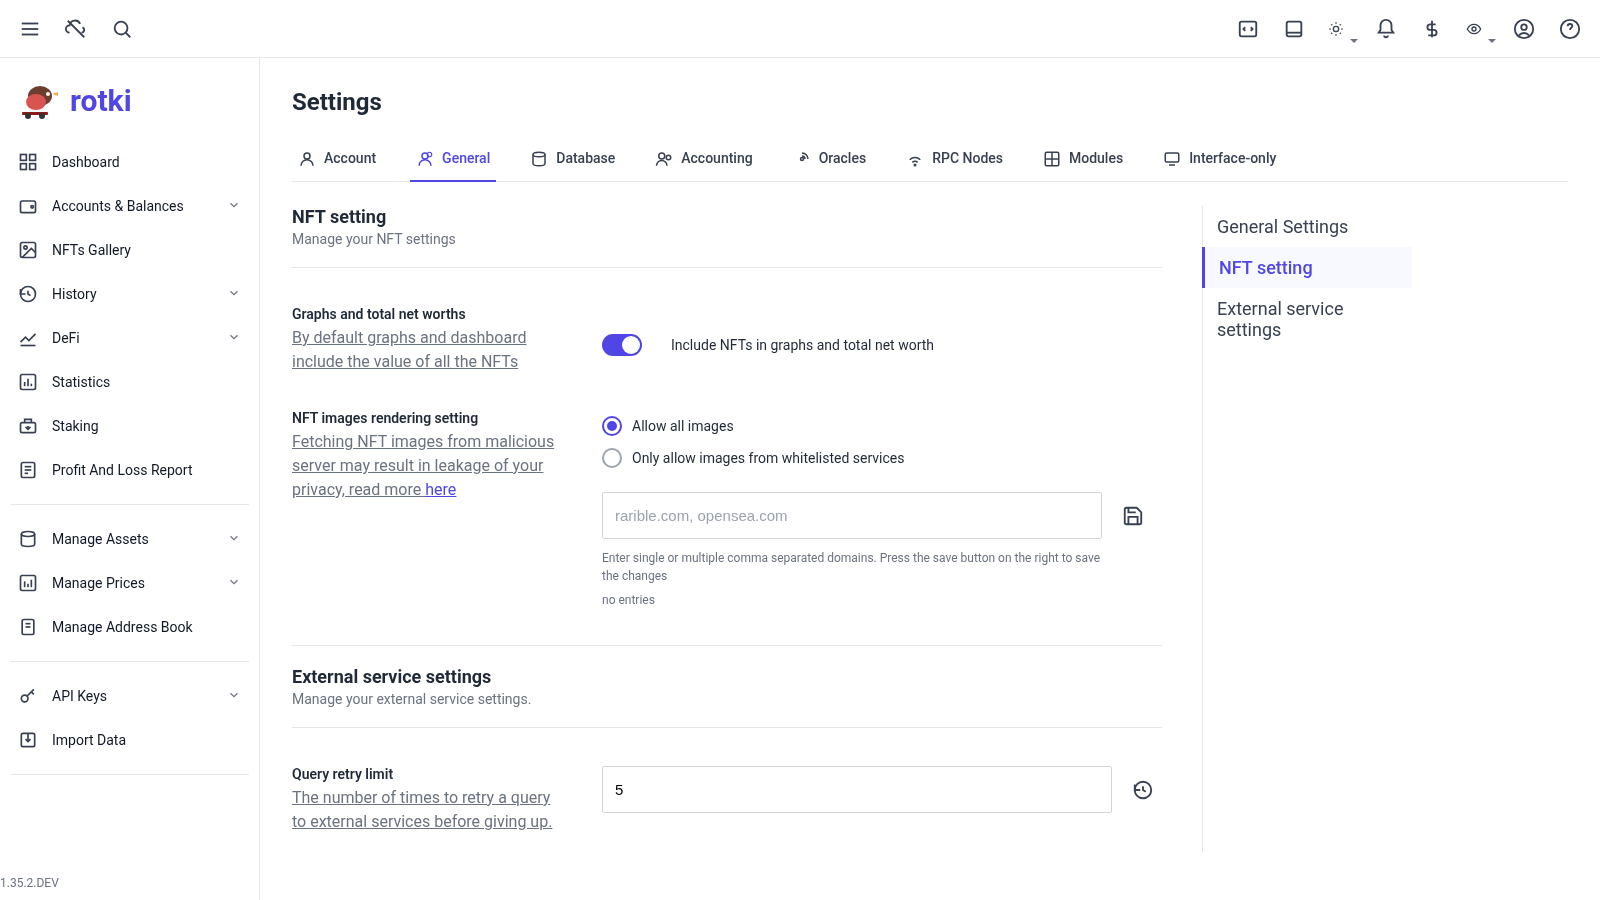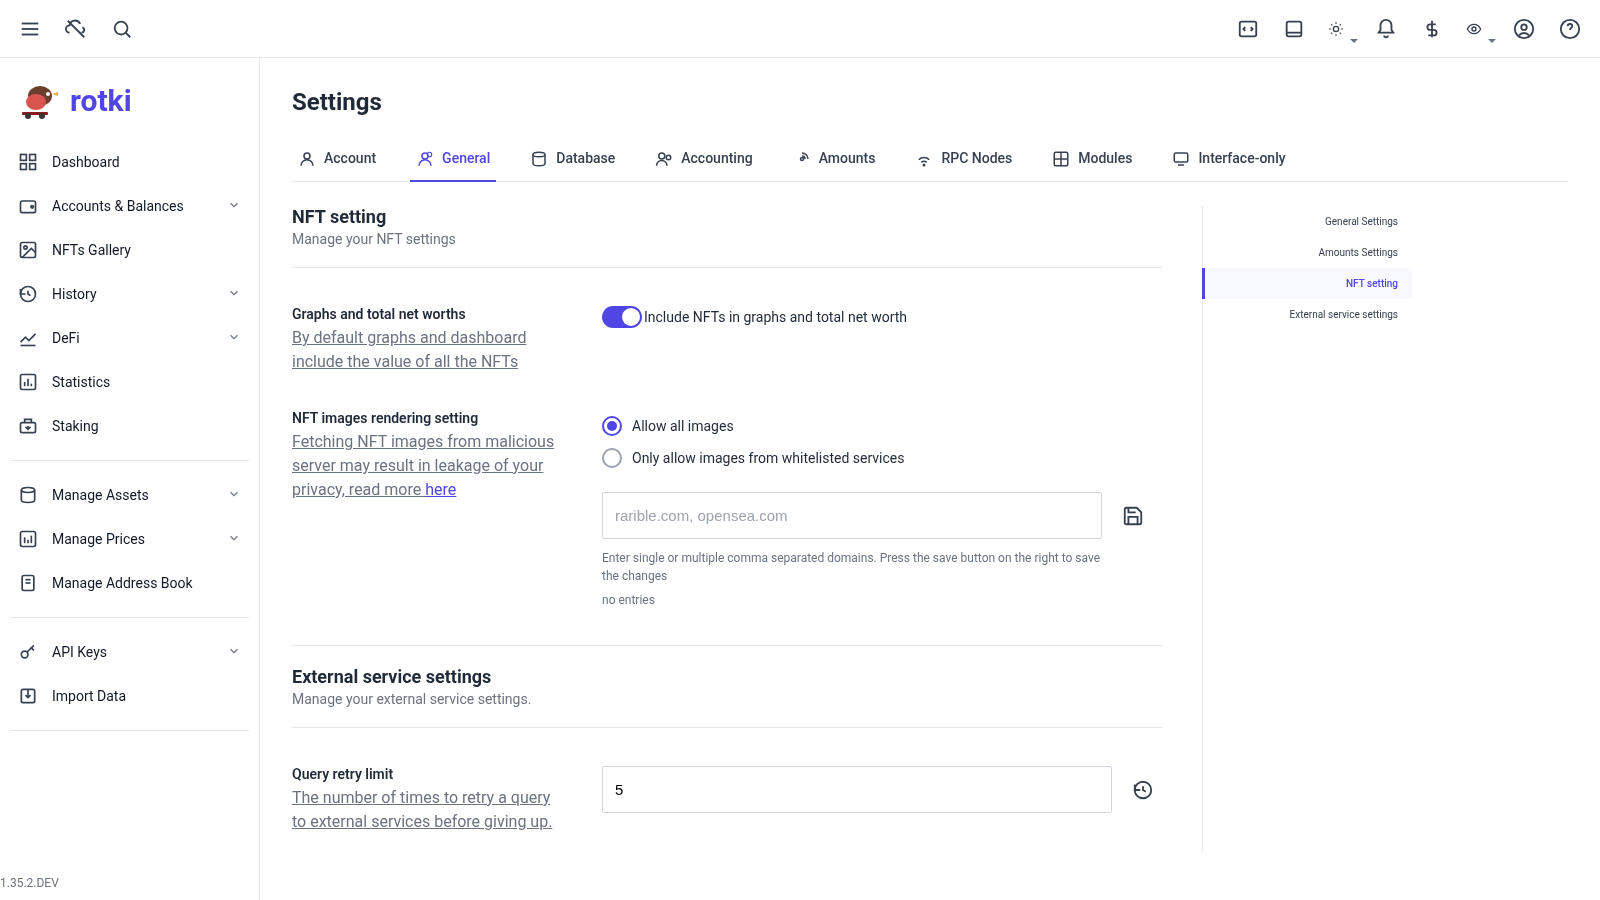--- a/index.html
+++ b/index.html
@@ -33,35 +33,35 @@
 .page-title { font-size: 24px; font-weight: 700; margin-bottom: 24px; }
 
 .tabs { display: flex; gap: 28px; border-bottom: 1px solid #e5e7eb; margin-bottom: 24px; }
 .tab { display: flex; align-items: flex-start; gap: 8px; padding: 10px 6px 12px; cursor: pointer; color: #374151; font-weight: 500; }
 .tab.active { color: #4f46e5; border-bottom: 2px solid #4f46e5; margin-bottom: -1px; }
 .tab svg { width: 18px; height: 18px; }
 
 .content-row { display: flex; gap: 40px; }
 .content-main { flex: 1; max-width: 870px; }
 .content-nav { width: 210px; border-left: 1px solid #e5e7eb; padding-left: 0; }
-.content-nav-item { padding: 10px 14px; cursor: pointer; font-size: 10px; color: #374151; text-align: right; }
+.content-nav-item { padding: 10px 14px; cursor: pointer; font-size: 18px; color: #374151; }
 .content-nav-item.active { color: #4f46e5; border-left: 3px solid #4f46e5; margin-left: -1px; background: #f8f9ff; font-weight: 500; }
 
 .section-title { font-size: 18px; font-weight: 700; margin-bottom: 4px; }
 .section-sub { color: #6b7280; margin-bottom: 20px; }
 .section-hr { height: 1px; background: #e5e7eb; margin: 20px 0; }
 
 .setting-row { display: flex; gap: 40px; padding: 18px 0; }
 .setting-label { width: 270px; }
 .setting-label-title { font-weight: 600; margin-bottom: 4px; }
 .setting-label-desc { color: #6b7280; font-size: 16px; line-height: 1.5; text-decoration: underline; }
 .setting-label-desc a { color: #4f46e5; text-decoration: underline; }
 .setting-control { flex: 1; }
 
-.toggle-row { display: flex; align-items: center; gap: 2px; }
+.toggle-row { display: flex; align-items: center; gap: 29px; margin-top: 28px; }
 .toggle { width: 40px; height: 22px; background: #4f46e5; border-radius: 11px; position: relative; cursor: pointer; }
 .toggle::after { content: ""; position: absolute; width: 18px; height: 18px; background: #fff; border-radius: 50%; top: 2px; right: 2px; }
 
 .radio-row { display: flex; align-items: center; gap: 10px; padding: 6px 0; cursor: pointer; }
 .radio { width: 20px; height: 20px; border-radius: 50%; border: 2px solid #9ca3af; display: flex; align-items: center; justify-content: center; }
 .radio.checked { border-color: #4f46e5; }
 .radio.checked::after { content: ""; width: 10px; height: 10px; border-radius: 50%; background: #4f46e5; }
 
 .text-input { width: 100%; max-width: 500px; padding: 14px 12px; border: 1px solid #d1d5db; border-radius: 2px; font-size: 15px; outline: none; }
 .text-input::placeholder { color: #9ca3af; }
@@ -253,20 +253,31 @@
         <span class="nav-icon">
             <svg viewBox="0 0 24 24" fill="none" stroke="currentColor" stroke-width="2">
               <rect x="3" y="8" width="18" height="12" rx="2"></rect>
               <polyline points="8 8 8 4 16 4 16 8"></polyline>
               <line x1="12" y1="12" x2="12" y2="16"></line>
               <polyline points="9 13 12 16 15 13"></polyline>
             </svg>
           </span>
         <span>Staking</span>
       </div>
+      <div class="nav-item">
+        <span class="nav-icon">
+            <svg viewBox="0 0 24 24" fill="none" stroke="currentColor" stroke-width="2">
+              <rect x="4" y="3" width="16" height="18" rx="2"></rect>
+              <line x1="8" y1="8" x2="16" y2="8"></line>
+              <line x1="8" y1="12" x2="16" y2="12"></line>
+              <line x1="8" y1="16" x2="12" y2="16"></line>
+            </svg>
+          </span>
+        <span>Profit And Loss Report</span>
+      </div>
     </nav>
 
     <div class="nav-divider"></div>
 
     <nav class="nav">
       <div class="nav-item">
         <span class="nav-icon">
             <svg viewBox="0 0 24 24" fill="none" stroke="currentColor" stroke-width="2">
               <ellipse cx="12" cy="6" rx="8" ry="3"></ellipse>
               <path d="M4 6v12c0 1.7 3.6 3 8 3s8-1.3 8-3V6"></path>
@@ -365,21 +376,21 @@
             <circle cx="18" cy="10" r="3"></circle>
           </svg>
           <span>Accounting</span>
         </div>
       <div class="tab">
           <svg viewBox="0 0 24 24" fill="none" stroke="currentColor" stroke-width="2">
             <circle cx="12" cy="12" r="2"></circle>
             <path d="M12 4a8 8 0 018 8"></path>
             <path d="M12 8a4 4 0 014 4"></path>
           </svg>
-          <span>Amounts</span>
+          <span>Oracles</span>
         </div>
       <div class="tab">
           <svg viewBox="0 0 24 24" fill="none" stroke="currentColor" stroke-width="2">
             <path d="M5 13a10 10 0 0114 0"></path>
             <path d="M8.5 16.5a5 5 0 017 0"></path>
             <circle cx="12" cy="20" r="1"></circle>
           </svg>
           <span>RPC Nodes</span>
         </div>
       <div class="tab">
@@ -468,20 +479,19 @@
                     <polyline points="12 8 12 12 15 14"></polyline>
                   </svg></div>
             </div>
           </div>
         </div>
 
       </div>
 
       <div class="content-nav">
         <div class="content-nav-item">General Settings</div>
-        <div class="content-nav-item">Amounts Settings</div>
         <div class="content-nav-item active">NFT setting</div>
         <div class="content-nav-item">External service settings</div>
       </div>
     </div>
 
   </main>
 </div>
 
 </body></html>

